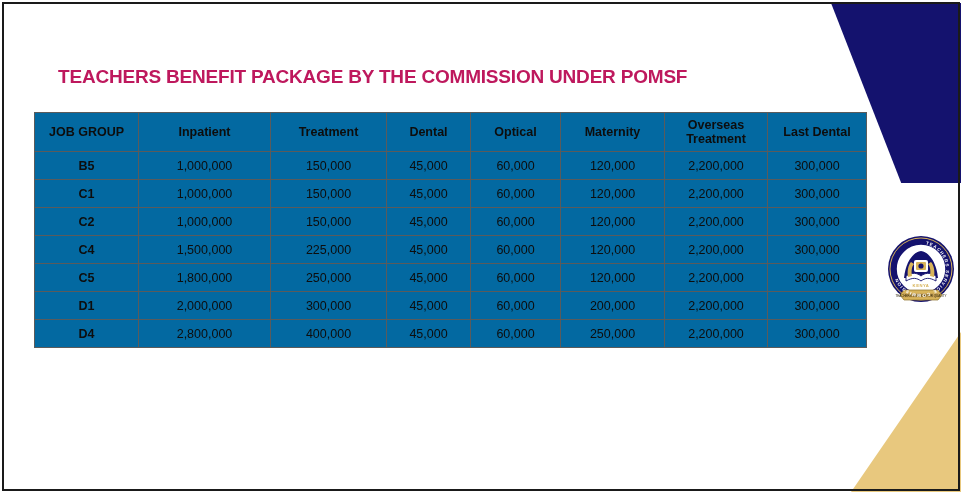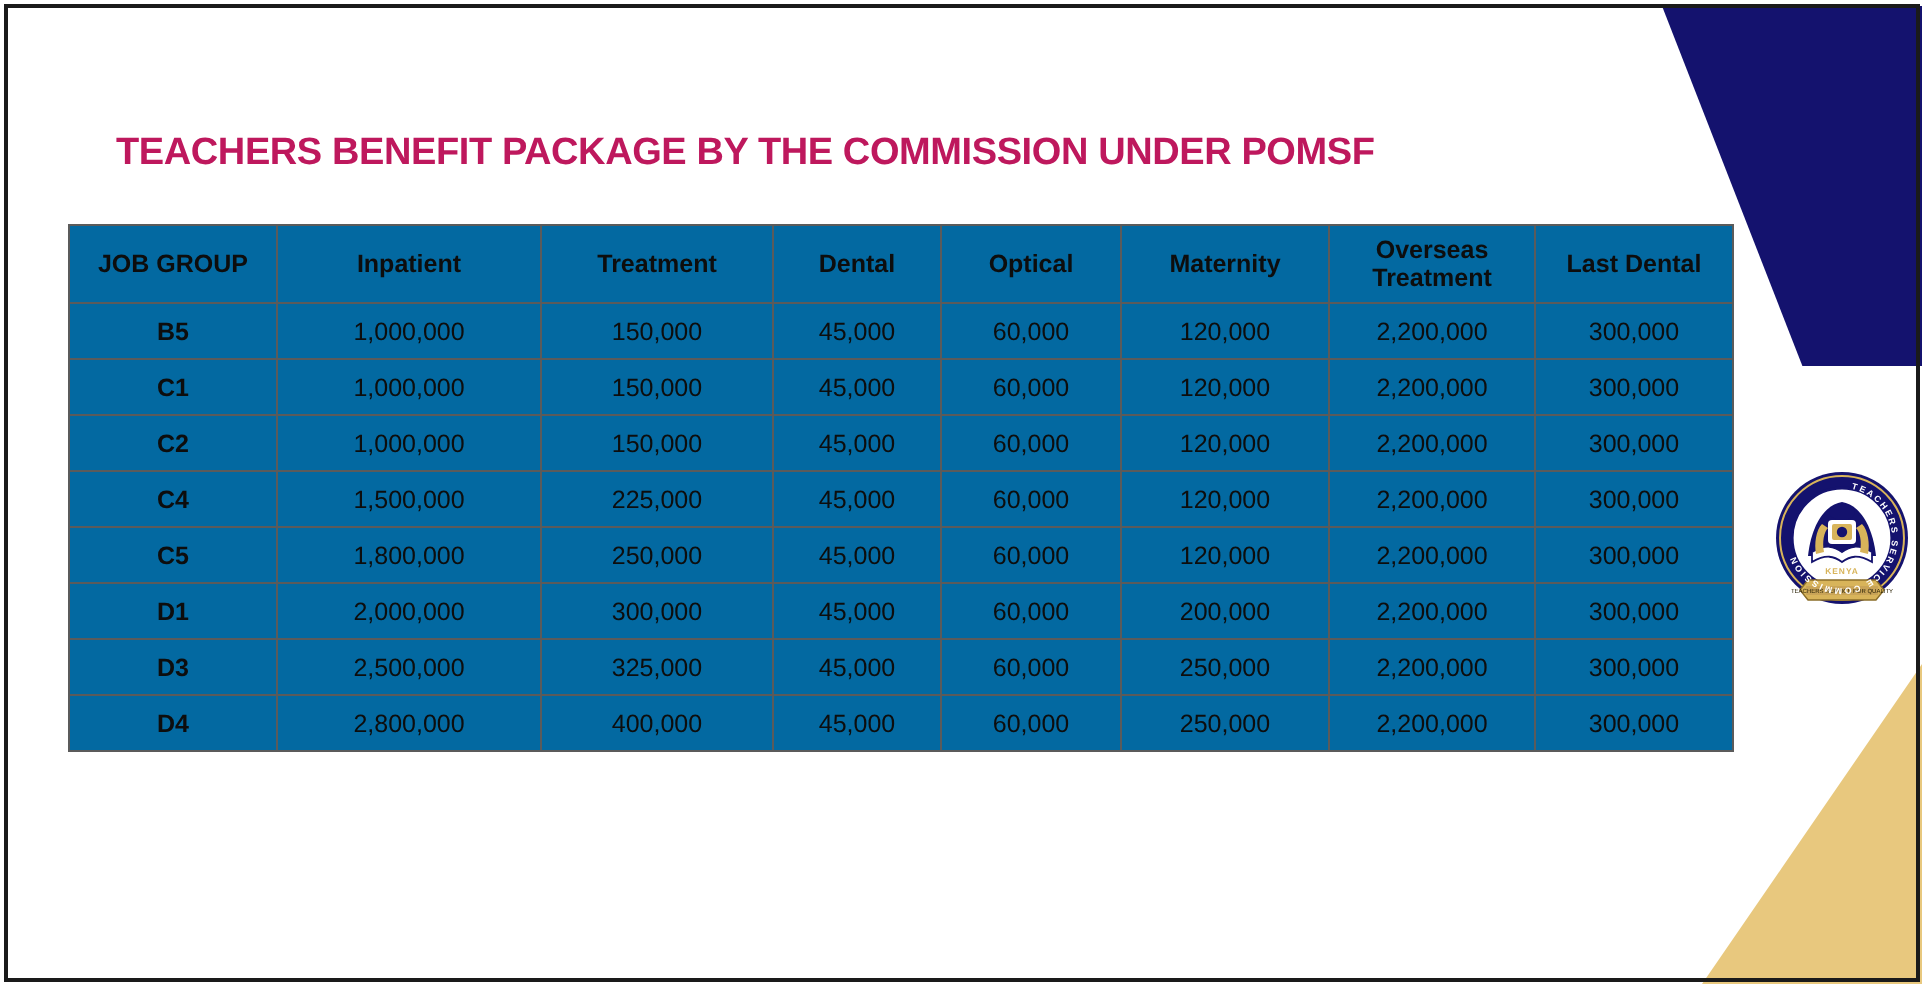--- a/index.html
+++ b/index.html
@@ -225,30 +225,20 @@
             <td class="jobgroup">D1</td>
             <td>2,000,000</td>
             <td>300,000</td>
             <td>45,000</td>
             <td>60,000</td>
             <td>200,000</td>
             <td>2,200,000</td>
             <td>300,000</td>
           </tr>
           <tr>
-            <td class="jobgroup">D3</td>
-            <td>2,500,000</td>
-            <td>325,000</td>
-            <td>45,000</td>
-            <td>60,000</td>
-            <td>250,000</td>
-            <td>2,200,000</td>
-            <td>300,000</td>
-          </tr>
-          <tr>
             <td class="jobgroup">D4</td>
             <td>2,800,000</td>
             <td>400,000</td>
             <td>45,000</td>
             <td>60,000</td>
             <td>250,000</td>
             <td>2,200,000</td>
             <td>300,000</td>
           </tr>
         </tbody>

